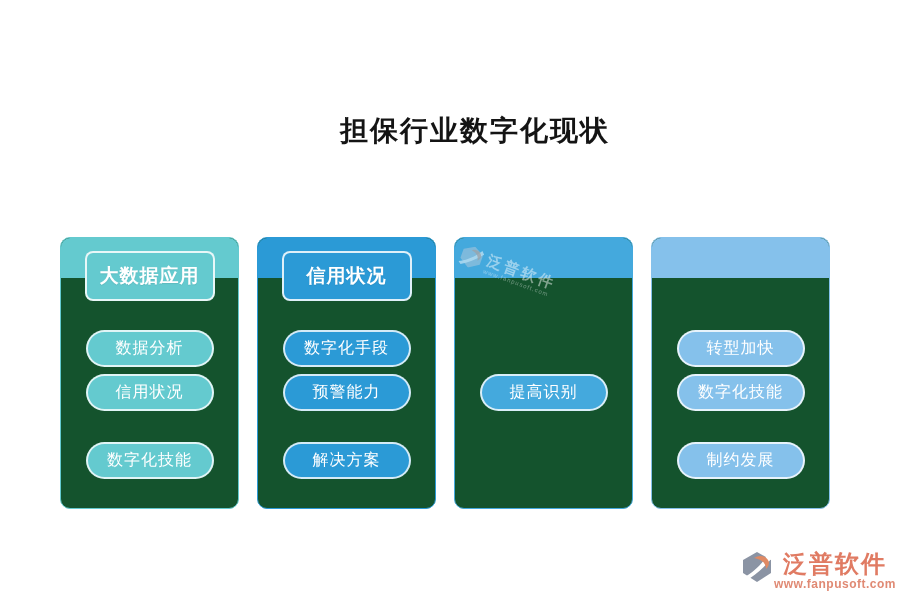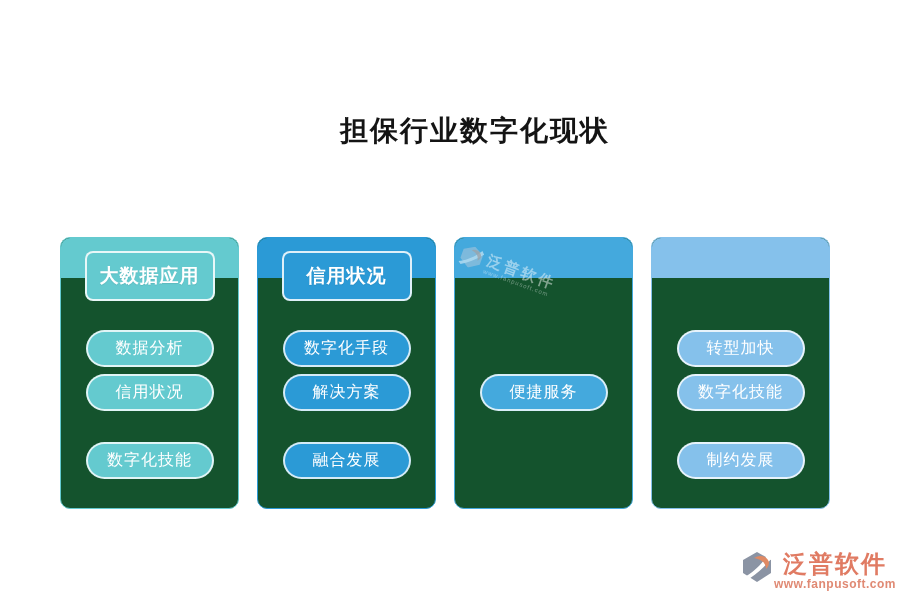--- a/index.html
+++ b/index.html
@@ -72,42 +72,42 @@
 
   <div class="card" style="--c: #2B9AD6;">
     <div class="band"></div>
     <div class="header">
       <span>信用状况</span>
     </div>
     <div class="pill p1">
       <span>数字化手段</span>
     </div>
     <div class="pill p2">
-      <span>解决方案</span>
+      <span>预警能力</span>
     </div>
     <div class="pill p3">
-      <span>融合发展</span>
+      <span>解决方案</span>
     </div>
   </div>
 
   <div class="card" style="--c: #44A9DD;">
     <div class="band"></div>
     <div class="watermark">
       <svg width="22" height="22" viewBox="0 0 30 30">
         <polygon points="15,0 29,8 29,21 15,30 1,21 1,8" fill="rgba(190,205,218,.85)"></polygon>
         <path d="M0,26 C10,22 20,12 26,2 L30,6 C22,16 12,24 4,29 Z" fill="rgba(255,255,255,.9)"></path>
         <path d="M12,6 C18,2 25,4 27,10 C27,13 26,15 24,17 C24,11 19,7 12,6 Z" fill="rgba(225,160,130,.8)"></path>
       </svg>
       <div class="wm-text">
         <span class="wm-main">泛普软件</span>
         <span class="wm-sub">www.fanpusoft.com</span>
       </div>
     </div>
     <div class="pill p2">
-      <span>便捷服务</span>
+      <span>提高识别</span>
     </div>
   </div>
 
   <div class="card" style="--c: #85C1EB;">
     <div class="band"></div>
     <div class="pill p2">
       <span>数字化技能</span>
     </div>
     <div class="pill p1">
       <span>转型加快</span>

